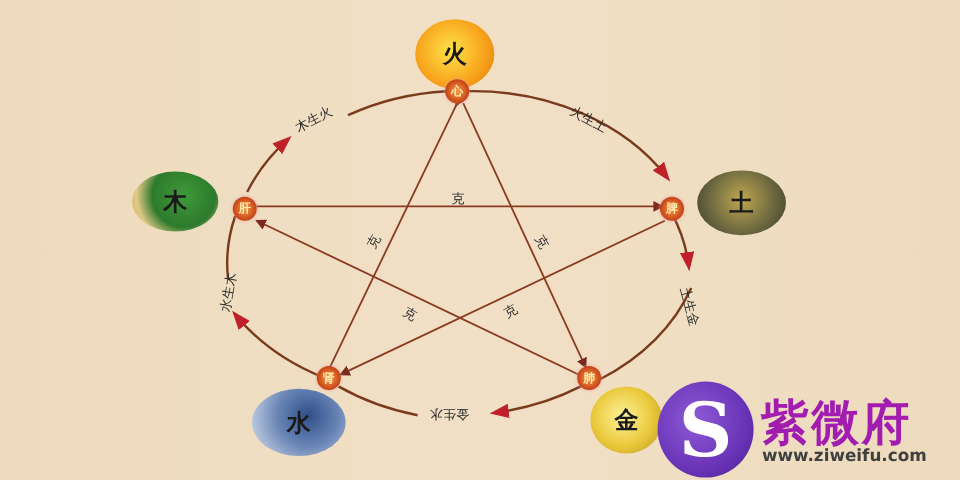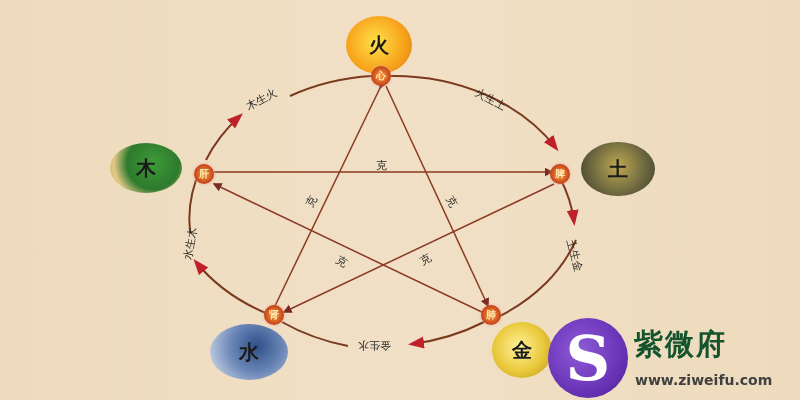--- a/index.html
+++ b/index.html
@@ -4,21 +4,21 @@
 <style>
   html,body{margin:0;padding:0;}
   body{width:800px;height:400px;overflow:hidden;background:#efdcbe;font-family:"DejaVu Sans",sans-serif;position:relative;}
   .bg{position:absolute;left:0;top:0;width:800px;height:400px;background:linear-gradient(90deg,#eedbbd 0%,#f1e0c6 50%,#eedbbd 100%);}
   svg.diagram{position:absolute;left:0;top:0;}
   .elem{position:absolute;border-radius:50%;display:flex;align-items:center;justify-content:center;font-size:20px;font-weight:bold;color:#1a1a1a;}
   .node{position:absolute;width:20px;height:20px;border-radius:50%;background:radial-gradient(circle,#f2a24a 0%,#d2541e 55%,#9c1d10 100%);box-shadow:0 0 3px #e8a0a0;display:flex;align-items:center;justify-content:center;font-size:10px;color:#ffe9b0;font-weight:bold;}
   .lbl{position:absolute;font-size:11px;color:#2b2b2b;white-space:nowrap;}
   .logo{position:absolute;left:548px;top:318px;width:80px;height:80px;border-radius:50%;background:radial-gradient(circle at 40% 40%,#8d5bd6 0%,#6a34b8 60%,#4b1f8d 100%);}
   .logo-s{position:absolute;left:0;top:0;width:80px;height:80px;display:flex;align-items:center;justify-content:center;color:#fff;font-size:62px;font-family:"DejaVu Serif",serif;font-weight:bold;}
-  .brand{position:absolute;left:634px;top:325px;font-size:29px;font-weight:bold;color:#14532d;letter-spacing:2px;}
+  .brand{position:absolute;left:634px;top:325px;font-size:40px;font-weight:bold;color:#a21caf;letter-spacing:2px;}
   .url{position:absolute;left:635px;top:372px;font-size:14px;font-weight:bold;color:#404040;}
 </style>
 </head>
 <body>
 
 <div class="bg"></div>
 
 <svg class="diagram" width="800" height="400">
   <defs>
     <marker id="ah" markerWidth="10" markerHeight="10" refX="6" refY="3" orient="auto">

